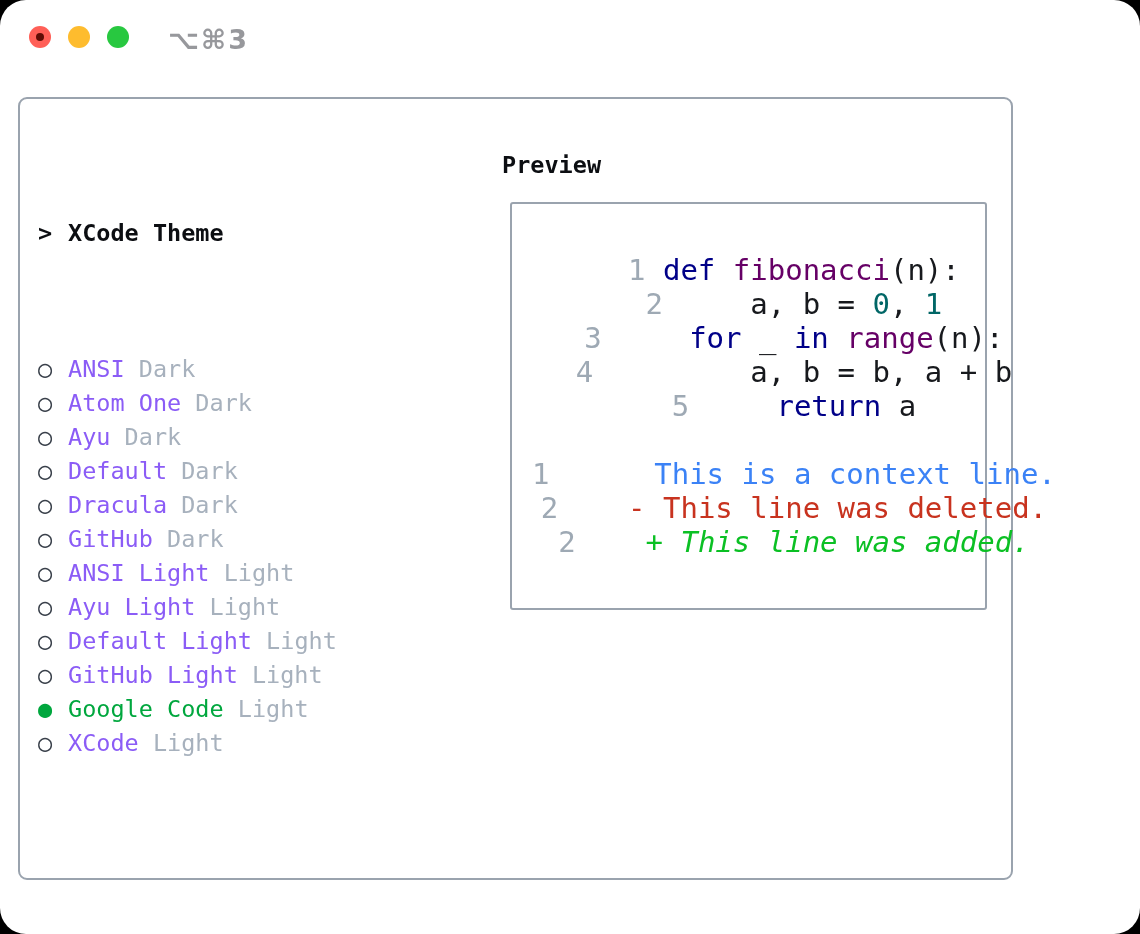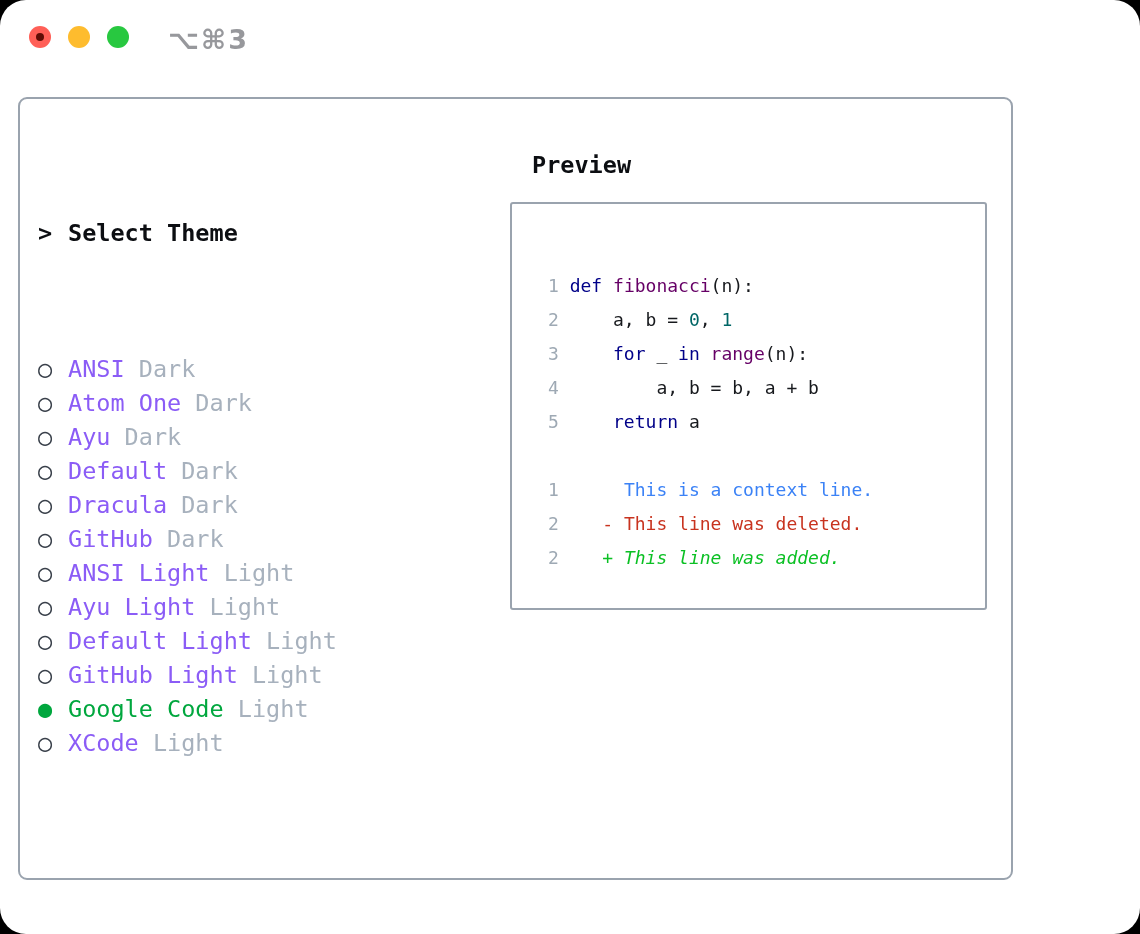--- a/index.html
+++ b/index.html
@@ -57,36 +57,37 @@
   .hdr, .prompt { font-weight: bold; color: #0c0e12; }
   .iname  { color: #8b5cf6; }
   .dim2   { color: #3a414b; }
   .suffix { color: var(--muted-gray); }
   .gsel   { color: var(--accent-green); }
   .spacer { height: 34px; }
   
   .preview-header {
     position: absolute; left: 482px; top: 49px;
     font-size: 23.5px; line-height: 34px;
-    font-weight: bold; color: #0c0e12; margin-left: 30px;
+    font-weight: bold; color: #0c0e12;
   }
   .preview-box {
     position: absolute; left: 490px; top: 103px;
     width: 477px; height: 408px;
     box-sizing: border-box;
     border: 2px solid var(--border-gray);
     border-radius: 3px;
     background: #fff;
   }
   #preview-code {
     position: absolute; left: 20px; top: 49px;
-    margin: 16px;
+    margin: 0;
     font-family: "DejaVu Sans Mono", "Liberation Mono", monospace;
-    font-size: 18px; line-height: 34px;
+    font-size: 29px; line-height: 34px;
     white-space: pre;
+    text-align: center;
   }
   .cl  { height: 34px; }
   .ln  { color: #9ea9b4; }
   .kw  { color: var(--keyword-blue); }
   .fn  { color: var(--function-purple); }
   .num { color: var(--number-teal); }
   .pl  { color: #17191d; }
   .ctx { color: #3b82f6; }
   .del { color: var(--diff-red); }
   .add { color: var(--diff-green); font-style: italic; }
@@ -100,21 +101,21 @@
         <span class="tl-dot"></span>
       </span>
     <span class="tl yellow"></span>
     <span class="tl green"></span>
     <span class="window-title">⌥⌘3</span>
   </div>
 
   <div class="content-box">
 
     <div class="left-col">
-      <div class="row header-row"><span class="mcol prompt">&gt;</span><span class="hdr">Select Theme</span></div>
+      <div class="row header-row"><span class="mcol prompt">&gt;</span><span class="hdr">XCode Theme</span></div>
 
       <div id="theme-list"><div class="row"><span class="mcol dim2">○</span><span class="iname">ANSI</span><span class="suffix"> Dark</span></div><div class="row"><span class="mcol dim2">○</span><span class="iname">Atom One</span><span class="suffix"> Dark</span></div><div class="row"><span class="mcol dim2">○</span><span class="iname">Ayu</span><span class="suffix"> Dark</span></div><div class="row"><span class="mcol dim2">○</span><span class="iname">Default</span><span class="suffix"> Dark</span></div><div class="row"><span class="mcol dim2">○</span><span class="iname">Dracula</span><span class="suffix"> Dark</span></div><div class="row"><span class="mcol dim2">○</span><span class="iname">GitHub</span><span class="suffix"> Dark</span></div><div class="row"><span class="mcol dim2">○</span><span class="iname">ANSI Light</span><span class="suffix"> Light</span></div><div class="row"><span class="mcol dim2">○</span><span class="iname">Ayu Light</span><span class="suffix"> Light</span></div><div class="row"><span class="mcol dim2">○</span><span class="iname">Default Light</span><span class="suffix"> Light</span></div><div class="row"><span class="mcol dim2">○</span><span class="iname">GitHub Light</span><span class="suffix"> Light</span></div><div class="row"><span class="mcol gsel">●</span><span class="gsel">Google Code</span><span class="suffix"> Light</span></div><div class="row"><span class="mcol dim2">○</span><span class="iname">XCode</span><span class="suffix"> Light</span></div></div>
 
       <div class="spacer"></div>
 
       
 
       
 
       

